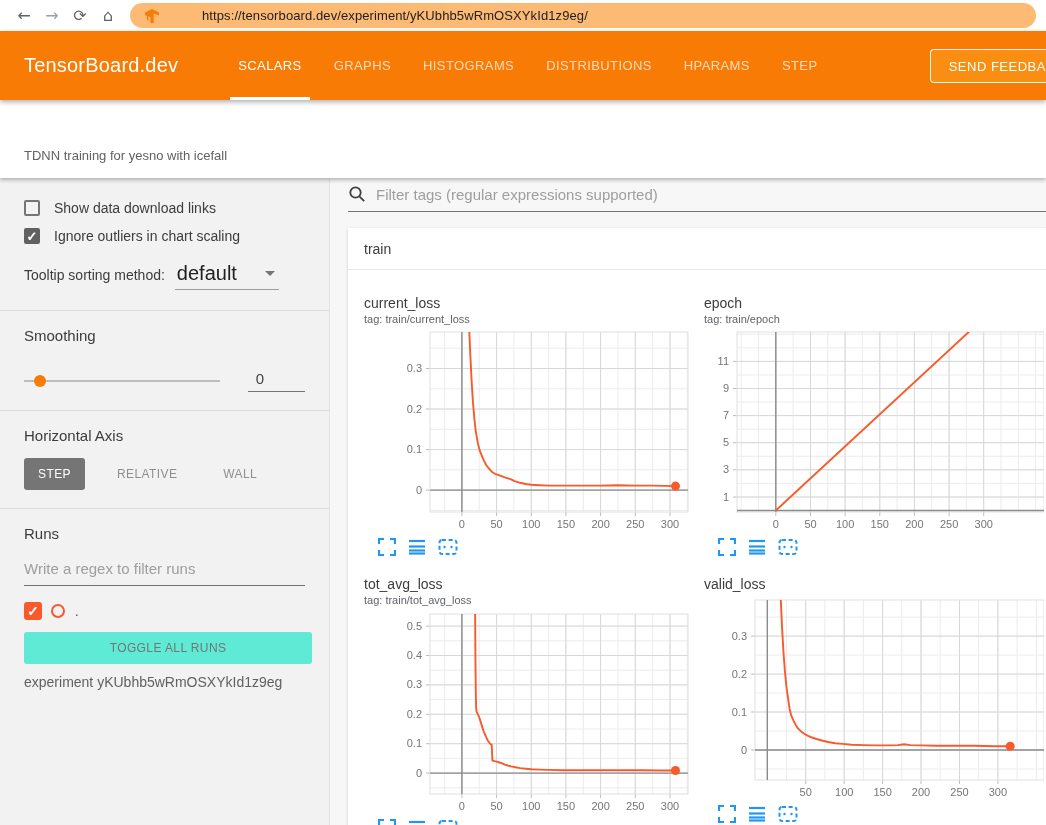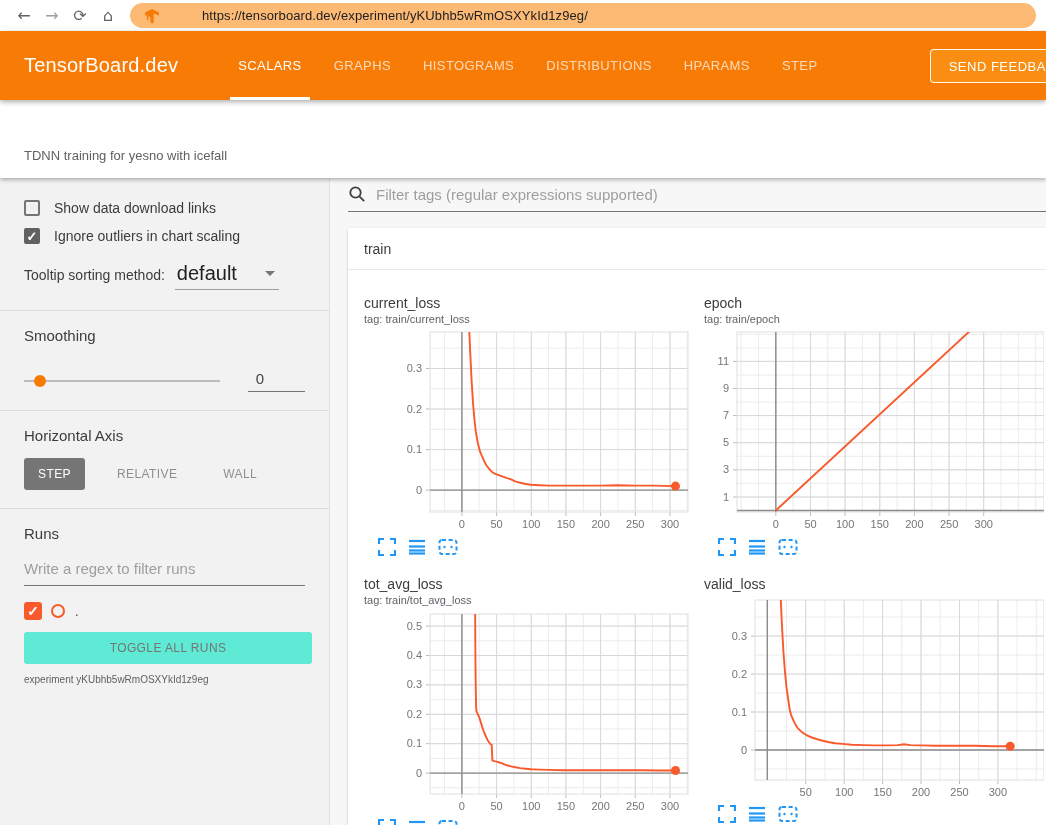--- a/index.html
+++ b/index.html
@@ -72,21 +72,21 @@
   .run-row { display:flex; align-items:center; margin-top:16px; }
   .run-cbox { width:18px; height:18px; background:#f85a2c; border-radius:3px; color:#fff;
     font-size:14px; font-weight:bold; display:flex; align-items:center; justify-content:center;
     line-height:1; cursor:pointer; }
   .run-circle { width:14px; height:14px; border:2px solid #f85a2c; border-radius:50%;
     margin-left:9px; }
   .run-name { font-size:13px; color:#424242; margin-left:10px; }
   .toggle-runs { margin-top:12px; background:#5eead4; border-radius:3px; text-align:center;
     padding:9px 0; font-size:12px; letter-spacing:.4px; color:#757575; font-weight:500;
     cursor:pointer; width:288px; }
-  .exp-id { margin-top:10px; font-size:10px; color:#616161; }
+  .exp-id { margin-top:10px; font-size:14px; color:#616161; }
 
   
   .main { flex:1; padding-top:7px; position:relative; }
   .filter-row { display:flex; align-items:center; margin:0 0 0 18px; border-bottom:1px solid #757575;
     padding-bottom:8px; width:calc(100% - 18px); }
   .filter-row svg { margin-right:10px; flex:none; }
   .filter-placeholder { font-size:15px; color:#9e9e9e; }
 
   .train-card { margin:16px 0 0 18px; background:#fff; width:calc(100% - 18px);
     box-shadow:0 1px 3px rgba(0,0,0,.18); min-height:600px; }

